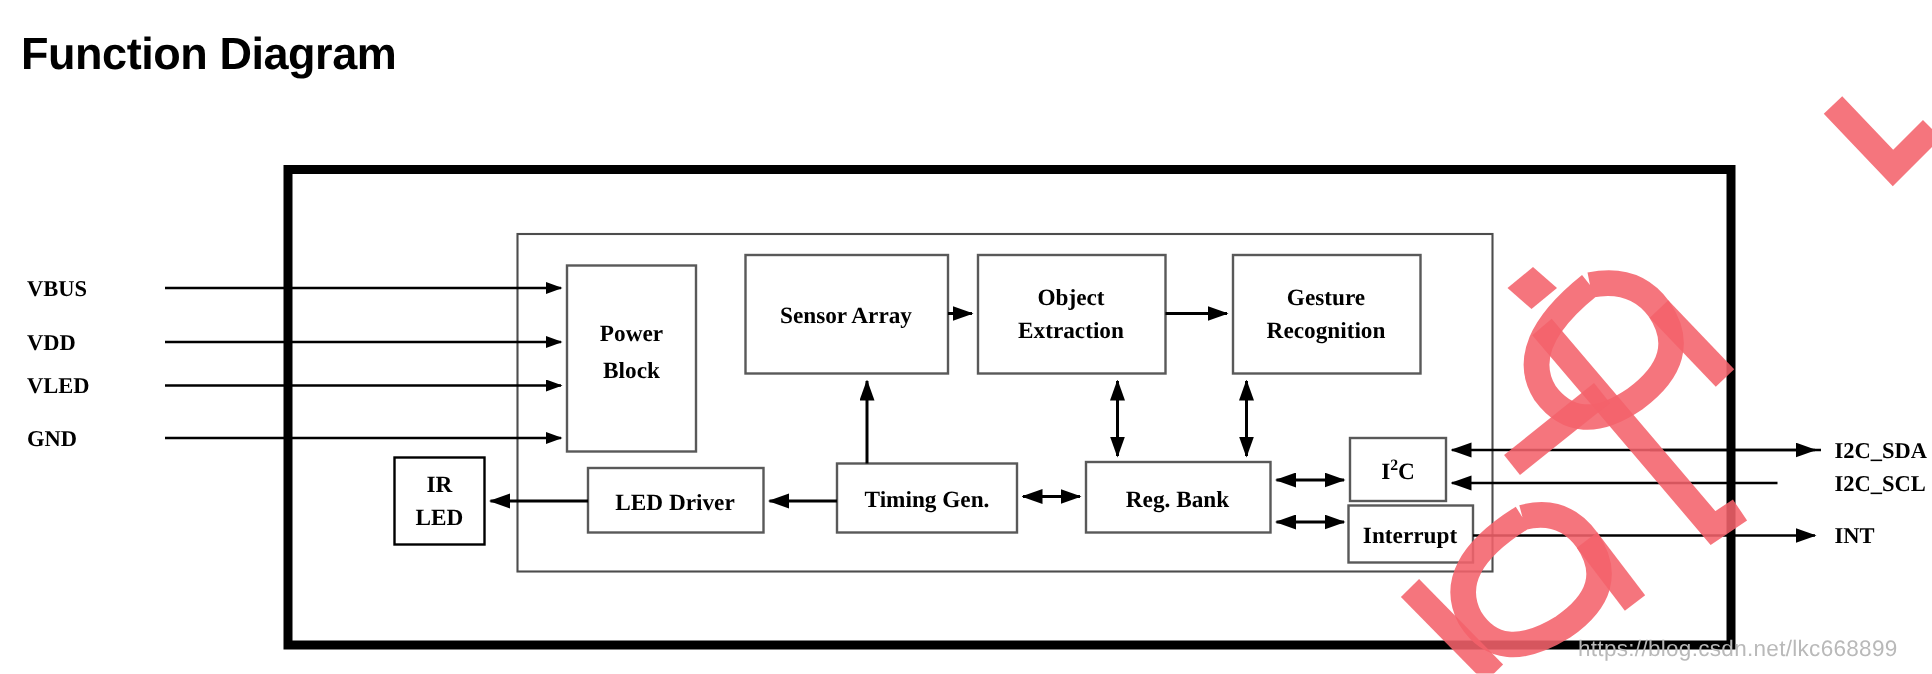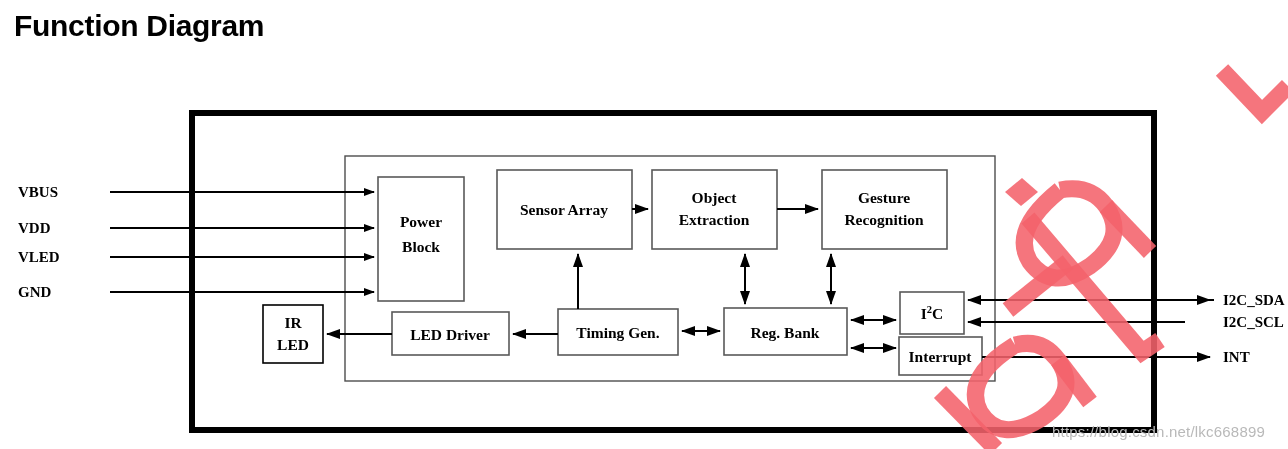--- a/index.html
+++ b/index.html
@@ -16,21 +16,21 @@
   }
   #stage {
     position: absolute;
     left: 0; top: 0;
     width: 1288px;
     height: 449px;
   }
   #title {
     position: absolute;
     left: 14px;
-    top: 9px;
+    top: 20px;
     font-family: "Liberation Sans", sans-serif;
     font-weight: bold;
     font-size: 30px;
     letter-spacing: -0.3px;
     color: #000000;
     white-space: nowrap;
   }
   svg#diagram {
     position: absolute;
     left: 0; top: 0;

